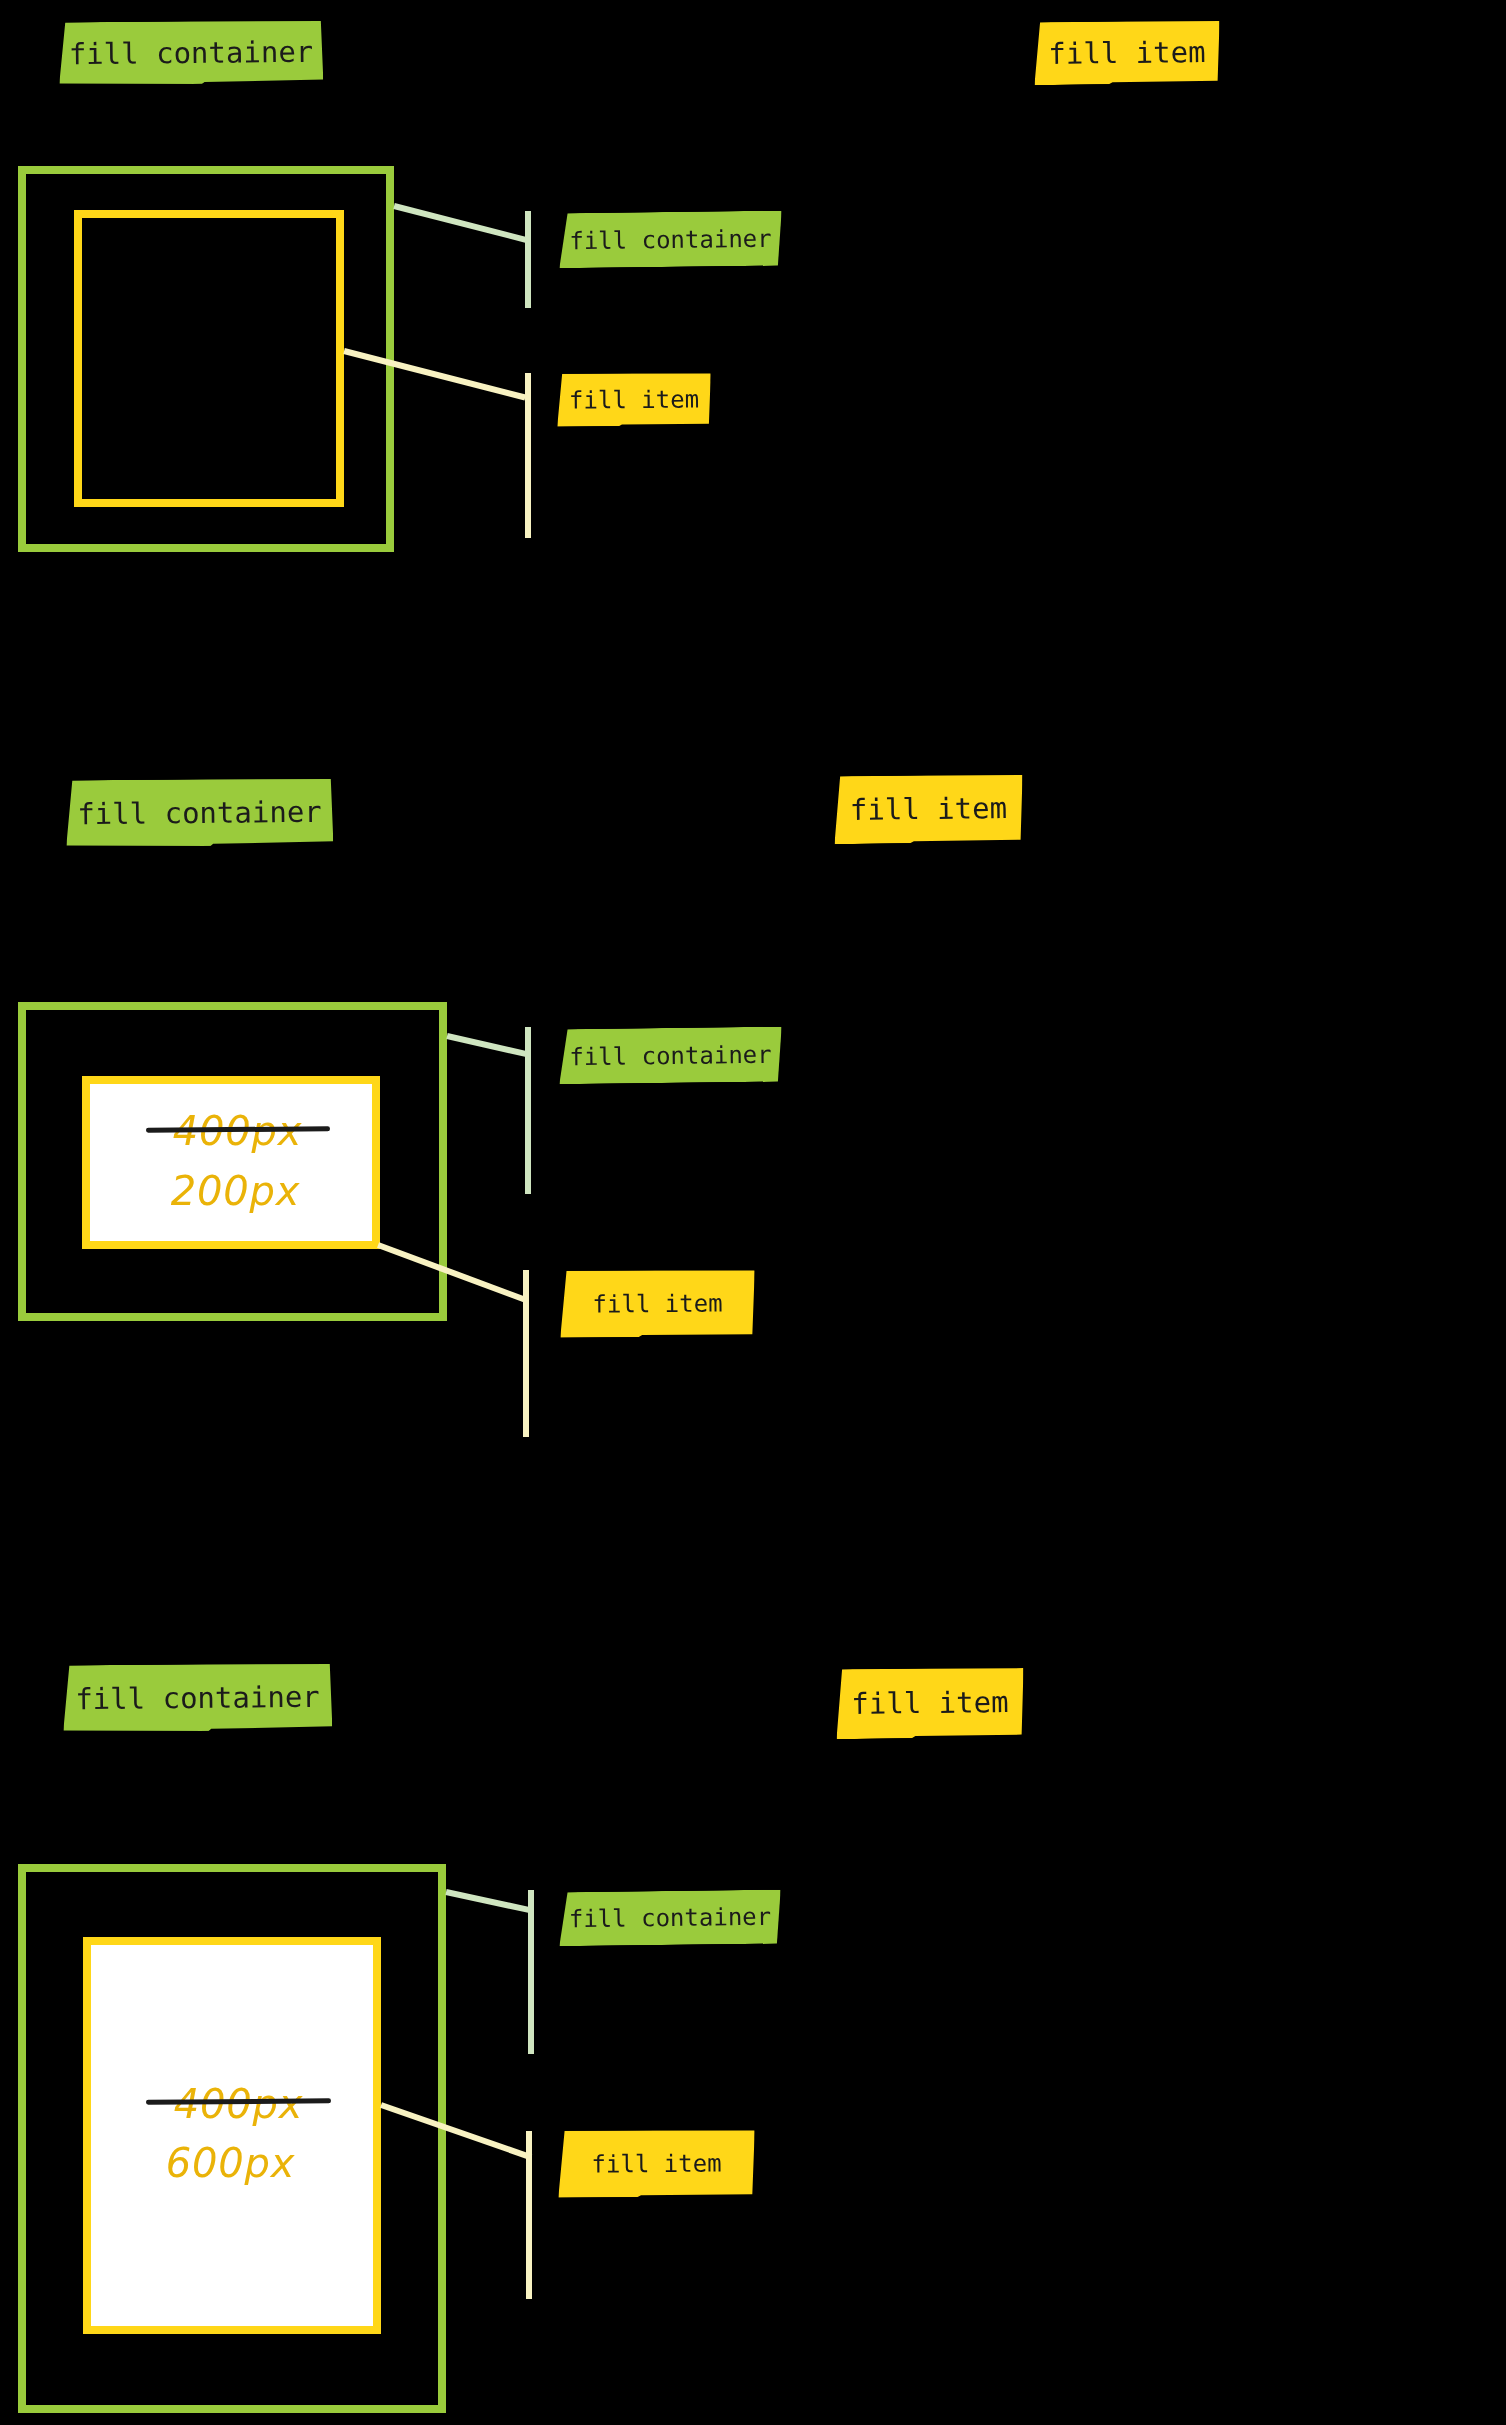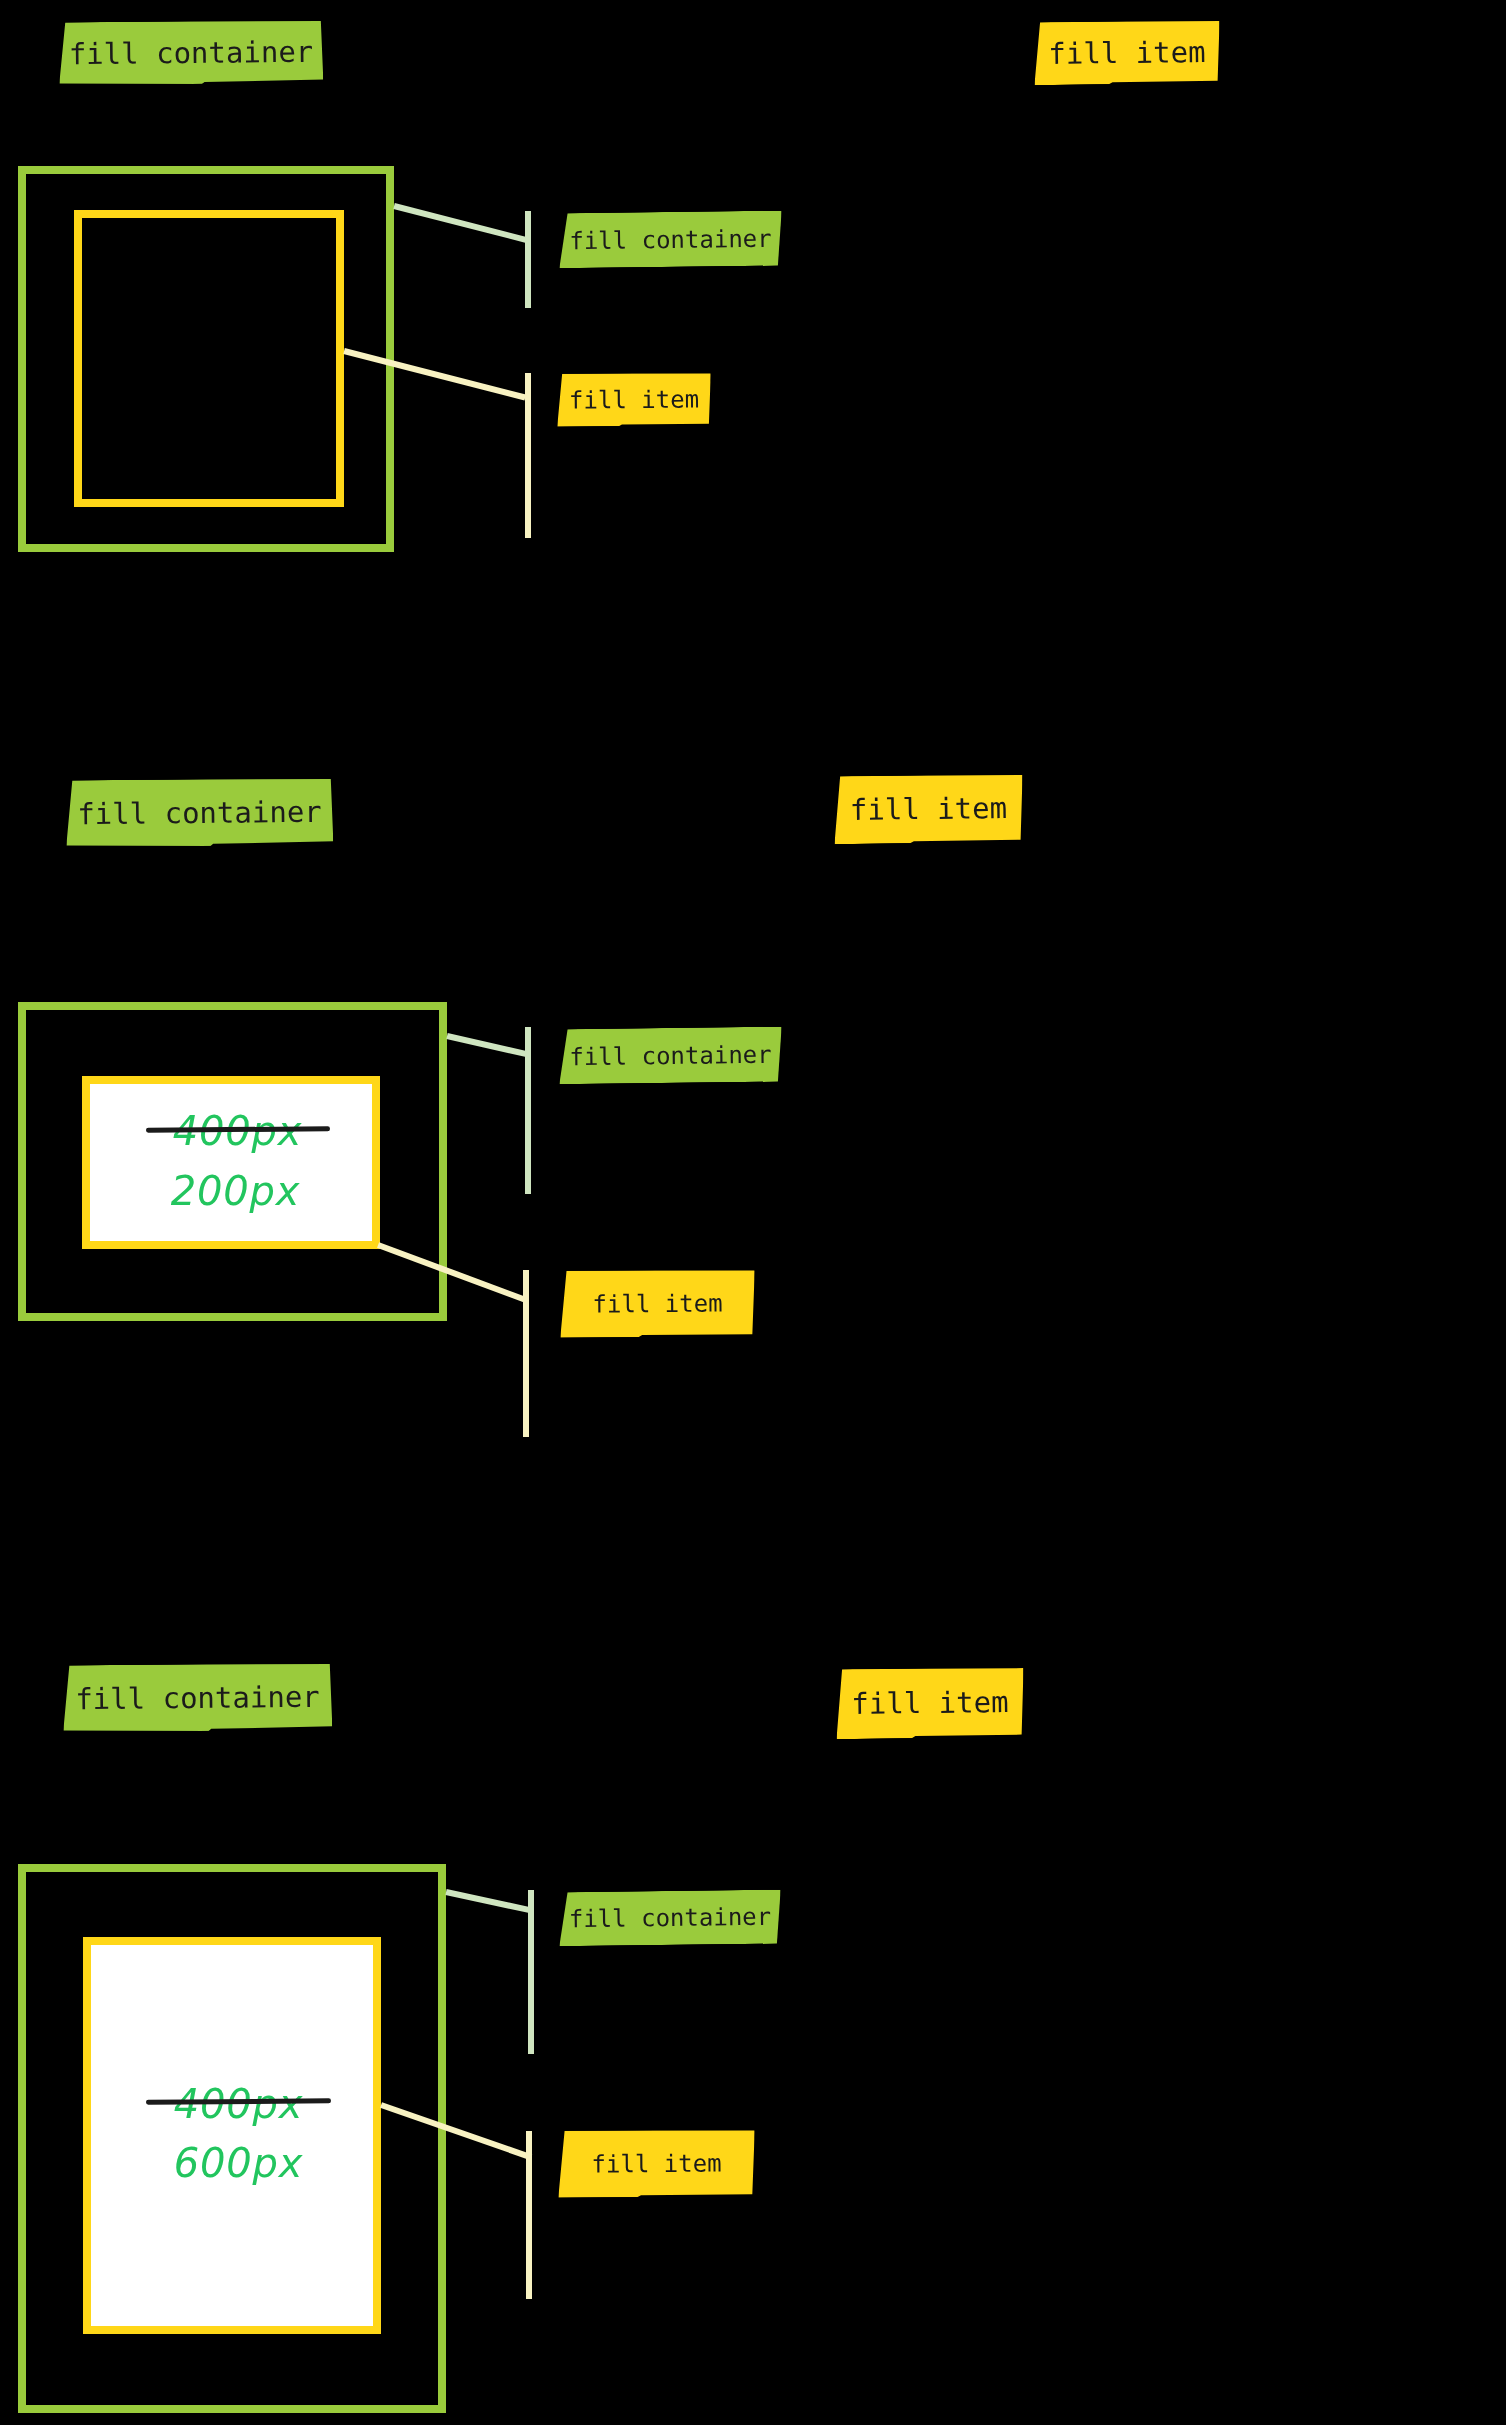--- a/index.html
+++ b/index.html
@@ -21,21 +21,21 @@
   .box{position:absolute;box-sizing:border-box;background:transparent;}
   .box.green{border:8.8px solid #9acb3c;}
   .box.yellow{border:8.8px solid #ffd718;}
   .box.white-fill{background:#ffffff;}
   .vline{position:absolute;width:5.6px;}
   .dline{position:absolute;height:6.4px;transform-origin:0 50%;}
   .pale-green{background:#cfe5c0;}
   .pale-yellow{background:#f8f2c2;}
   .hand{
     position:absolute;display:flex;align-items:center;justify-content:center;
-    font-family:"DejaVu Sans", sans-serif;font-style:italic;color:#22c55e;
+    font-family:"DejaVu Sans", sans-serif;font-style:italic;color:#eab308;
     white-space:nowrap;letter-spacing:0.8px;
   }
   .strike{position:absolute;height:4.8px;background:#1b1b1b;border-radius:2.4px;}
   .f36{font-size:29px;}
   .f30{font-size:24px;}
   .f50{font-size:40px;}
 </style>
 </head>
 <body>
 
@@ -112,21 +112,21 @@
   </div>
 
   <div class="box green" style="left:17.7px;top:250px;width:428px;height:549px;"></div>
 
   <div class="box yellow white-fill" style="left:83px;top:323px;width:298px;height:397px;"></div>
 
   <div class="hand f50" style="left:142px;top:467px;width:193px;height:45px;">
     <span>400px</span>
   </div>
   <div class="strike" style="left:146px;top:485px;width:185px;transform:rotate(-0.4deg);"></div>
-  <div class="hand f50" style="left:142px;top:526px;width:193px;height:45px;">
+  <div class="hand f50" style="left:134px;top:526px;width:193px;height:45px;">
     <span>600px</span>
   </div>
 
   <div class="dline pale-green" style="left:446px;top:275px;width:87px;transform:rotate(12.2deg);"></div>
   <div class="vline pale-green" style="left:528px;top:276px;height:164px;"></div>
   <div class="sticker green f30 cut-c" style="left:559px;top:277px;width:222px;height:54px;transform:rotate(-0.7deg);">
     <span>fill container</span>
   </div>
 
   <div class="dline pale-yellow" style="left:381px;top:488px;width:159px;transform:rotate(19.2deg);"></div>

